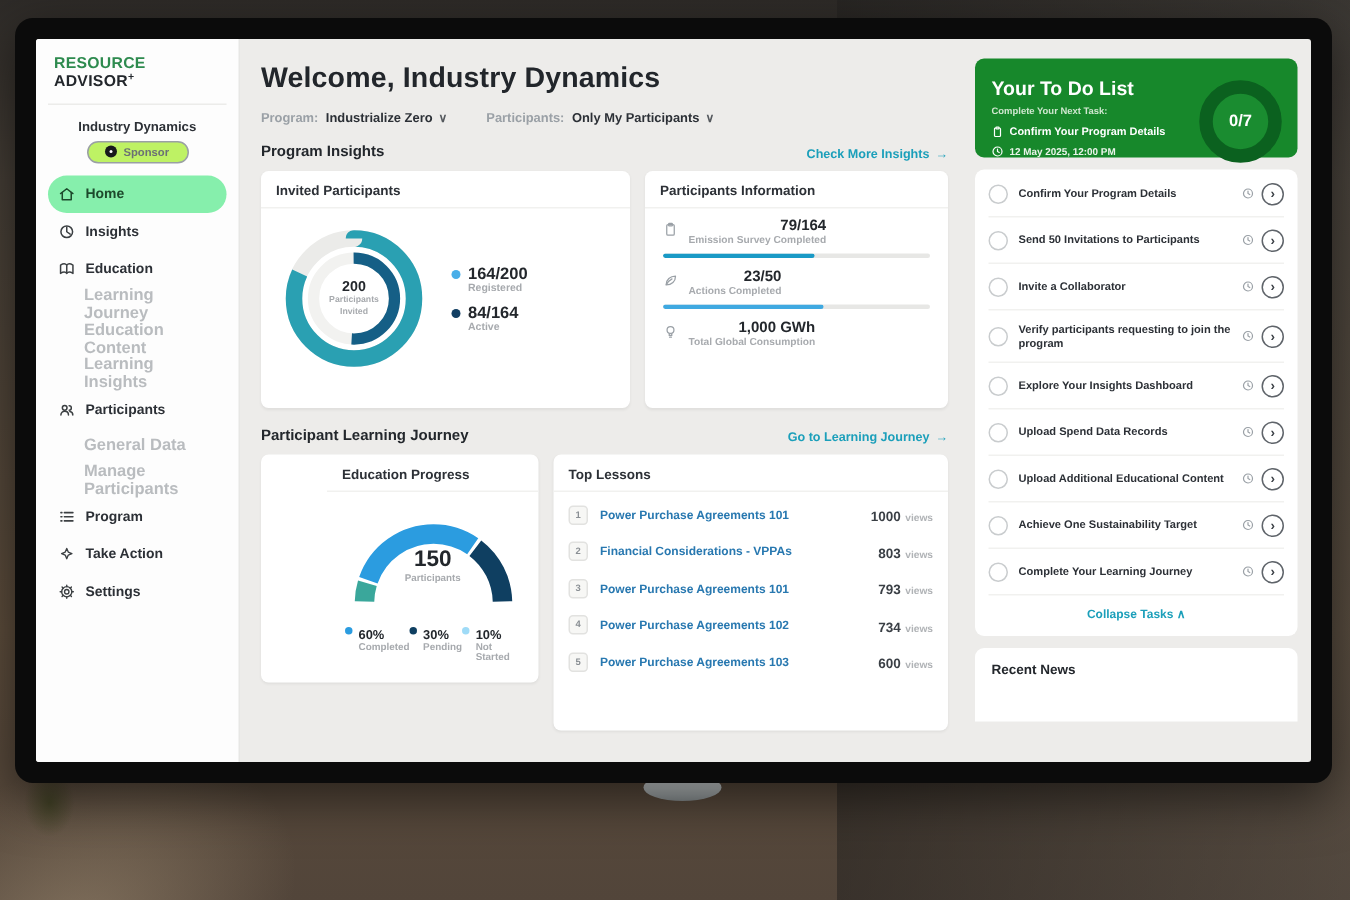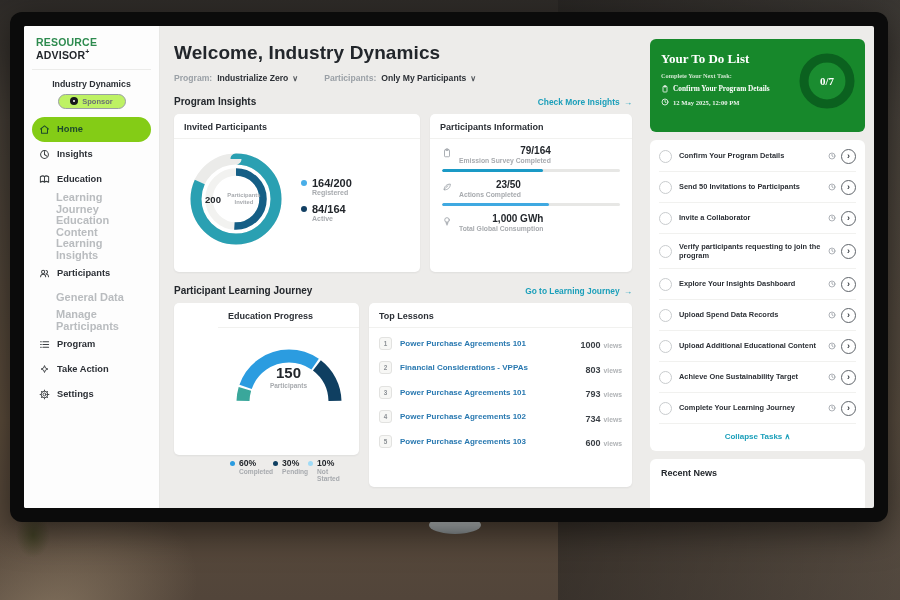--- a/index.html
+++ b/index.html
@@ -33,41 +33,41 @@
   .pill{margin:5px auto 8px;width:58px;border:1px solid #9aa0a4;border-radius:10px;
     display:flex;align-items:center;justify-content:center;gap:4px;padding:2px 4px;background:#bef264;}
   .pill .dot{width:8px;height:8px;border-radius:50%;background:#17191c;position:relative;}
   .pill .dot::after{content:"";position:absolute;left:3px;top:3px;width:2px;height:2px;border-radius:50%;background:#fff;}
   .pill span{font-size:7.5px;font-weight:700;color:#6b7075;}
   .nav{list-style:none;margin:2px 0 0;padding:0;}
   .nav li{display:flex;align-items:center;gap:7px;height:25px;padding:0 7px;border-radius:13px;
     font-size:9.3px;font-weight:700;color:#2c3036;cursor:default;}
   .nav li svg{flex:0 0 auto;color:#3c4043;}
   .nav li.sub{height:23px;padding-left:24px;color:#b9bcbf;font-weight:700;font-size:11px;}
-  .nav li.active{background:#84cc16;color:#1d4a2c;}
+  .nav li.active{background:#86efac;color:#1d4a2c;}
   .nav li.active svg{color:#1d4a2c;}
   
   .main{flex:1;padding:8px 14px 0;box-sizing:border-box;min-width:0;}
   .main h1{margin:8px 0 0;font-size:19px;font-weight:800;color:#22262b;letter-spacing:.1px;}
   .filters{display:flex;gap:26px;margin-top:9px;font-size:8.6px;align-items:center;}
   .filters .lbl{color:#9aa0a6;font-weight:700;}
   .filters .val{color:#2c3036;font-weight:800;margin-left:5px;}
   .filters .chev{color:#55595e;font-size:8px;margin-left:4px;font-weight:700;}
   .sect{display:flex;justify-content:space-between;align-items:center;margin-top:13px;}
   .sect .h{font-size:10px;font-weight:800;color:#23272c;}
   .tlink{font-size:8.4px;font-weight:800;color:#1b9fba;cursor:pointer;}
   .tlink .ar{margin-left:4px;}
   .cardrow{display:flex;gap:10px;margin-top:7px;}
   .card{background:#fff;border-radius:5px;box-shadow:0 1px 2px rgba(40,40,40,.07);box-sizing:border-box;}
   .card .ct{padding:8px 10px 6px;font-size:9px;font-weight:800;color:#2c3036;border-bottom:1px solid #f1f1ef;}
   
   .card.invited{width:246px;height:158px;}
   .inv-body{display:flex;align-items:center;padding:8px 10px;}
   .donut-wrap{position:relative;width:104px;height:104px;}
-  .donut-center{position:absolute;inset:0;display:flex;flex-direction:row;align-items:center;justify-content:center;text-align:center;}
+  .donut-center{position:absolute;inset:0;display:flex;flex-direction:column;align-items:center;justify-content:center;text-align:center;}
   .donut-center .v{font-size:9.5px;font-weight:800;color:#23272c;}
   .donut-center .l{font-size:5.8px;color:#a7aaae;font-weight:700;width:46px;line-height:1.25;}
   .inv-legend{margin-left:13px;}
   .leg-item{margin:7px 0;}
   .leg-item .row{display:flex;align-items:center;gap:5px;}
   .ldot{width:6px;height:6px;border-radius:50%;}
   .ldot.blue{background:#49aee8;} .ldot.navy{background:#123f63;}
   .leg-item .v{font-size:11px;font-weight:800;color:#23272c;}
   .leg-item .l{font-size:7px;color:#a7aaae;font-weight:700;margin-left:11px;}
   
@@ -81,37 +81,37 @@
   .bar{height:3px;background:#e7e7e5;border-radius:2px;margin-top:5px;overflow:hidden;}
   .bar i{display:block;height:100%;border-radius:2px;}
   .bar.b1 i{background:#1a9ac6;} .bar.b2 i{background:#3fa9e1;}
   
   .card.edu{width:185px;height:152px;padding-left:44px;}
   .gauge-wrap{position:relative;width:128px;height:72px;margin:10px auto 0;}
   .gauge-center{position:absolute;left:0;right:0;top:26px;text-align:center;}
   .gauge-center .v{font-size:15px;font-weight:800;color:#23272c;}
   .gauge-center .l{font-size:6.5px;color:#a7aaae;font-weight:700;margin-top:1px;}
   .edu-legend{display:flex;justify-content:space-between;padding:8px 12px 0;}
-  .eleg .row{display:flex;align-items:center;gap:4px;margin-top:40px;}
+  .eleg .row{display:flex;align-items:flex-start;gap:4px;}
   .eleg .v{font-size:8.6px;font-weight:800;color:#23272c;}
   .eleg .l{font-size:6.6px;color:#a7aaae;font-weight:700;margin-left:9px;}
   .edot{width:5px;height:5px;border-radius:50%;}
   .edot.c1{background:#2b9ce0;} .edot.c2{background:#0f3f61;} .edot.c3{background:#9fdbf7;}
   
   .card.lessons{flex:1;height:184px;}
   .ls-body{padding:3px 10px 0;}
   .ls-row{display:flex;align-items:center;height:24.5px;}
   .rank{width:11px;height:11px;border:1px solid #e2e2e0;background:#f7f7f5;border-radius:3px;
     font-size:6.3px;color:#8a8f94;font-weight:700;display:flex;align-items:center;justify-content:center;margin-right:8px;}
   .ls-title{flex:1;font-size:8px;font-weight:700;color:#2878b0;cursor:pointer;}
   .ls-views b{font-size:9px;font-weight:800;color:#3a3f45;}
   .ls-views span{font-size:6.8px;color:#b0b3b6;font-weight:700;margin-left:3px;}
   
   .rpanel{width:228px;min-width:228px;box-sizing:border-box;padding:13px 9px 0 4px;}
-  .todo{position:relative;background:#17882b;border-radius:6px;padding:10px 11px;height:93px;box-sizing:border-box;color:#fff;font-family:Liberation Serif, serif;}
+  .todo{position:relative;background:#17882b;border-radius:6px;padding:10px 11px;height:66px;box-sizing:border-box;color:#fff;}
   .todo h2{margin:2px 0 0;font-size:13px;font-weight:800;}
   .todo .sub{font-size:6.3px;color:#cfe7cf;font-weight:700;margin-top:5px;}
   .todo .task{display:flex;align-items:center;gap:4px;font-size:7.3px;font-weight:800;margin-top:5px;}
   .todo .time{display:flex;align-items:center;gap:4px;font-size:6.6px;font-weight:700;margin-top:5px;color:#eaf4ea;}
   .ring-wrap{position:absolute;right:9px;top:13px;width:58px;height:58px;}
   .ring-wrap .cnt{position:absolute;inset:0;display:flex;align-items:center;justify-content:center;
     font-size:11px;font-weight:800;color:#fff;}
   .tasks{background:#fff;border-radius:6px;margin-top:8px;padding:1px 9px;}
   .trow{display:flex;align-items:center;border-bottom:1px solid #f1f1ef;padding:7.5px 0;}
   .trow:last-of-type{border-bottom:none;}

